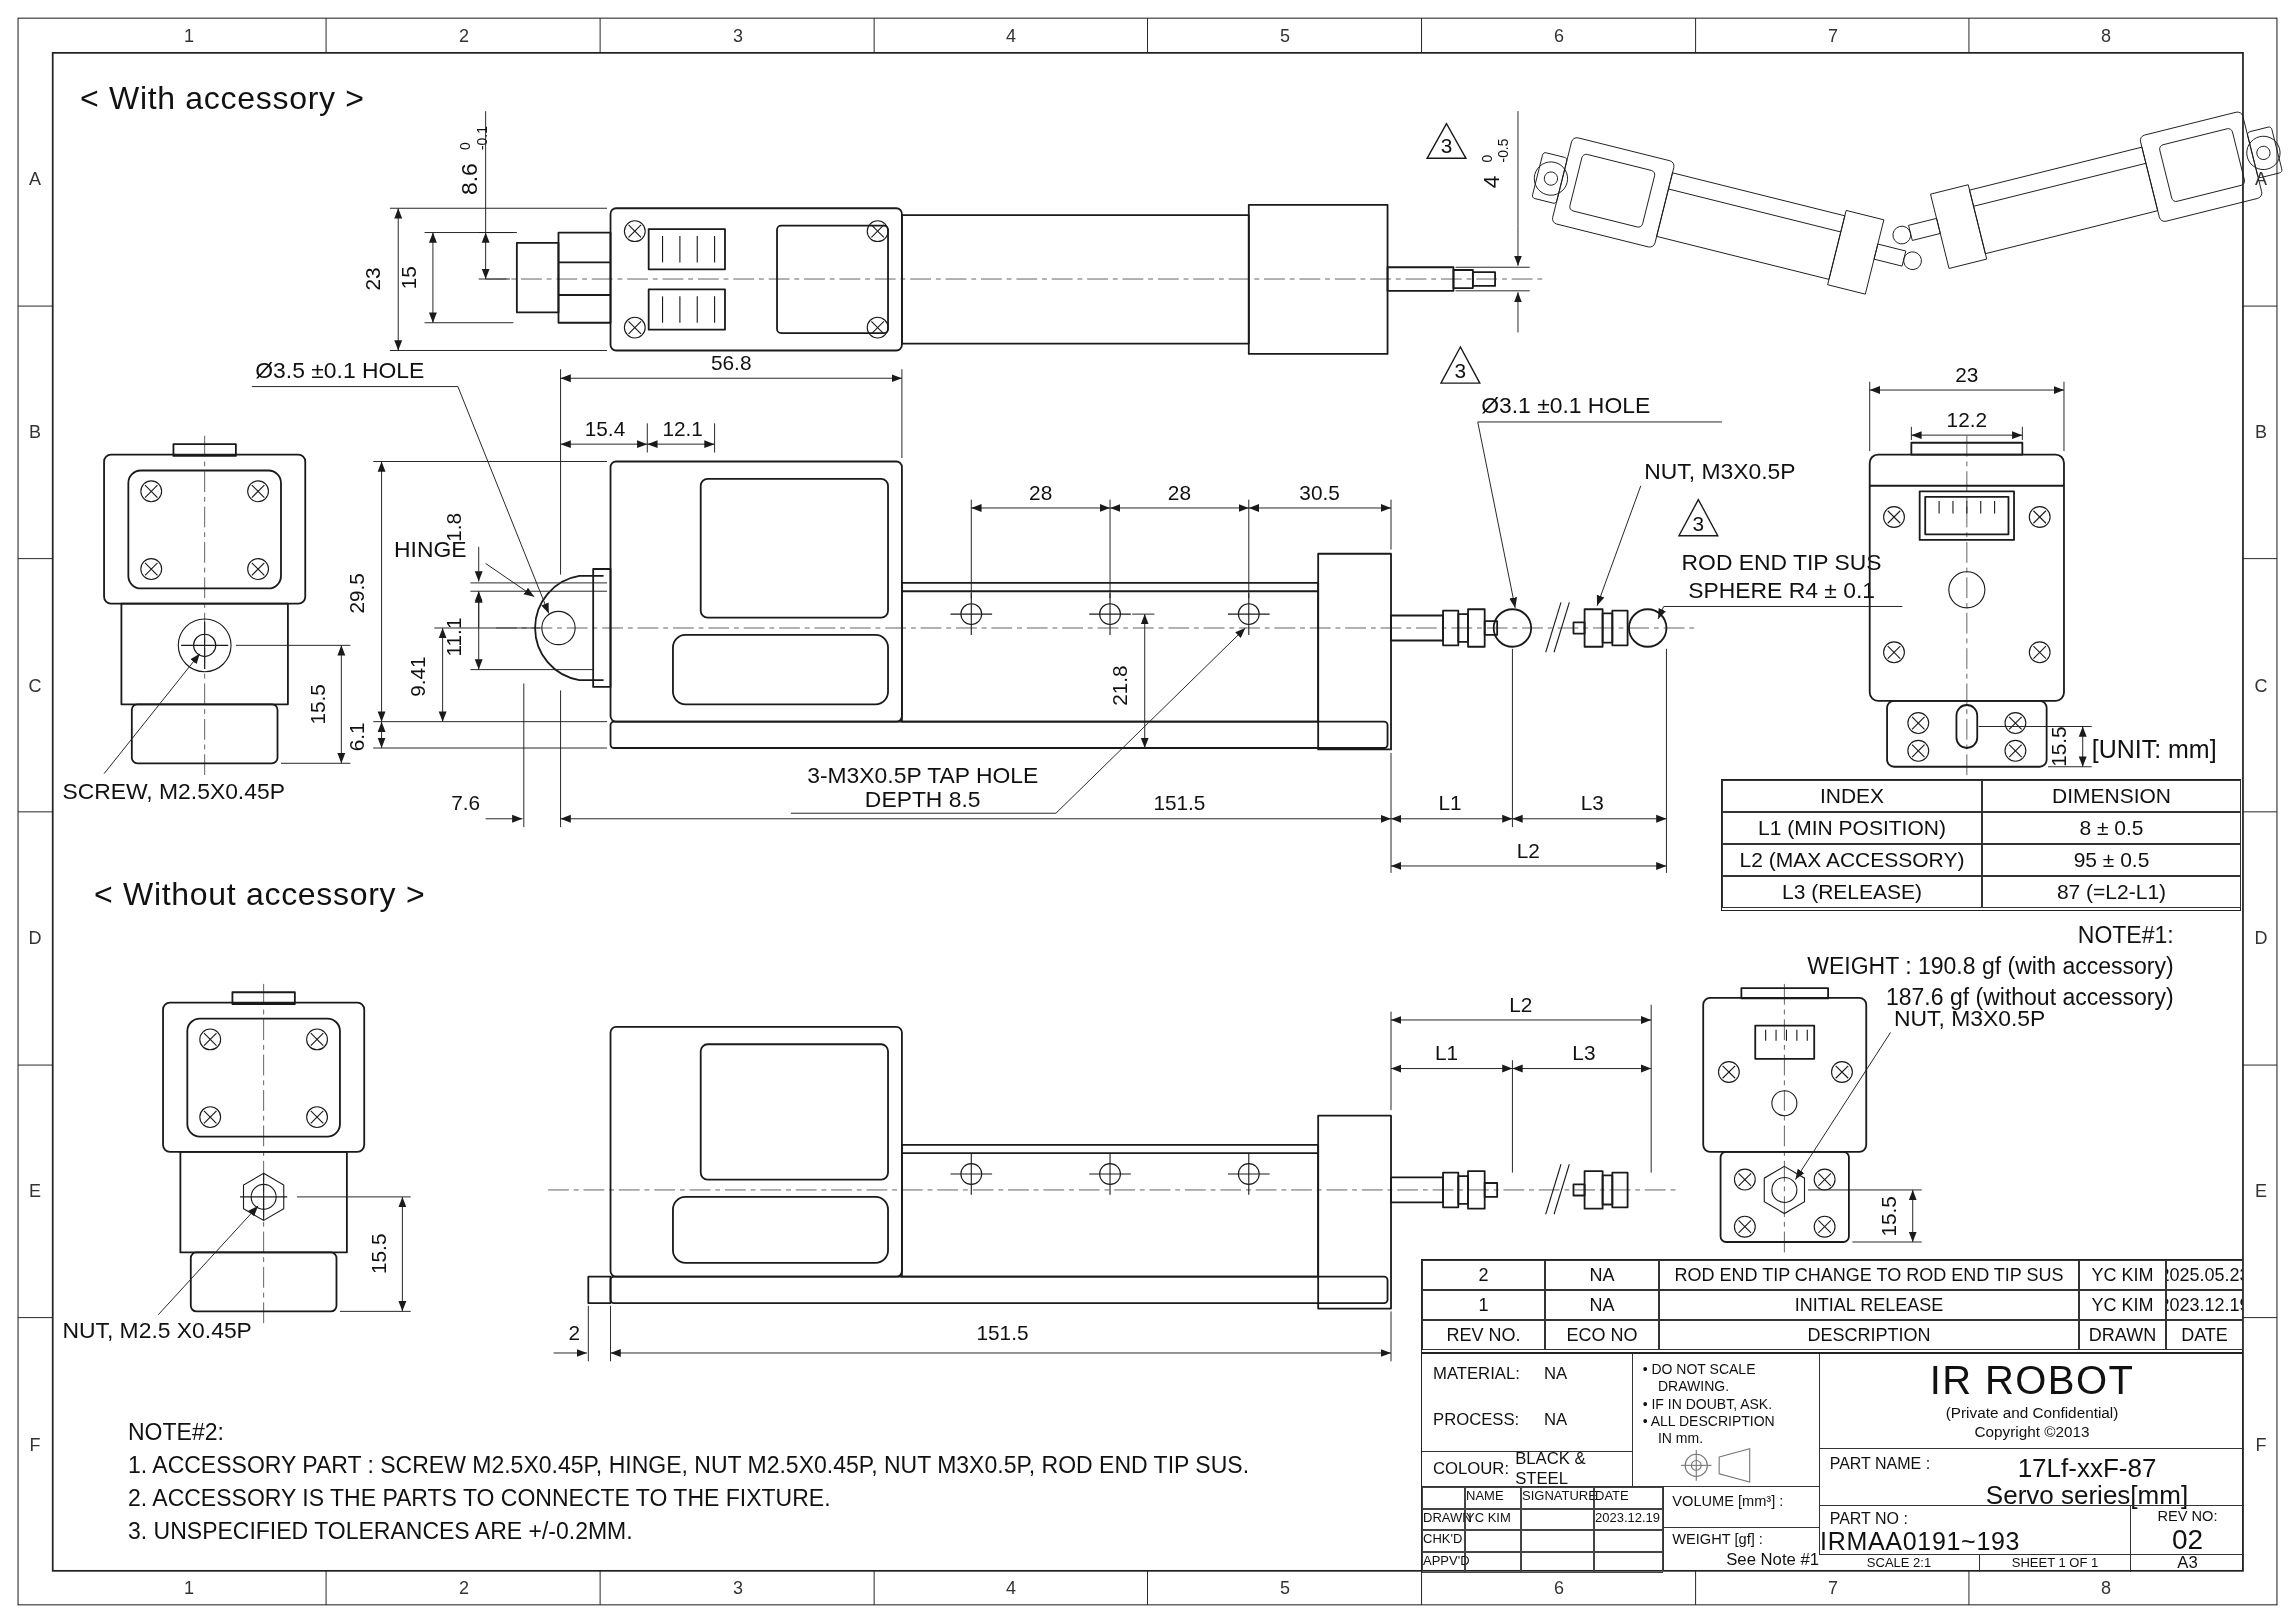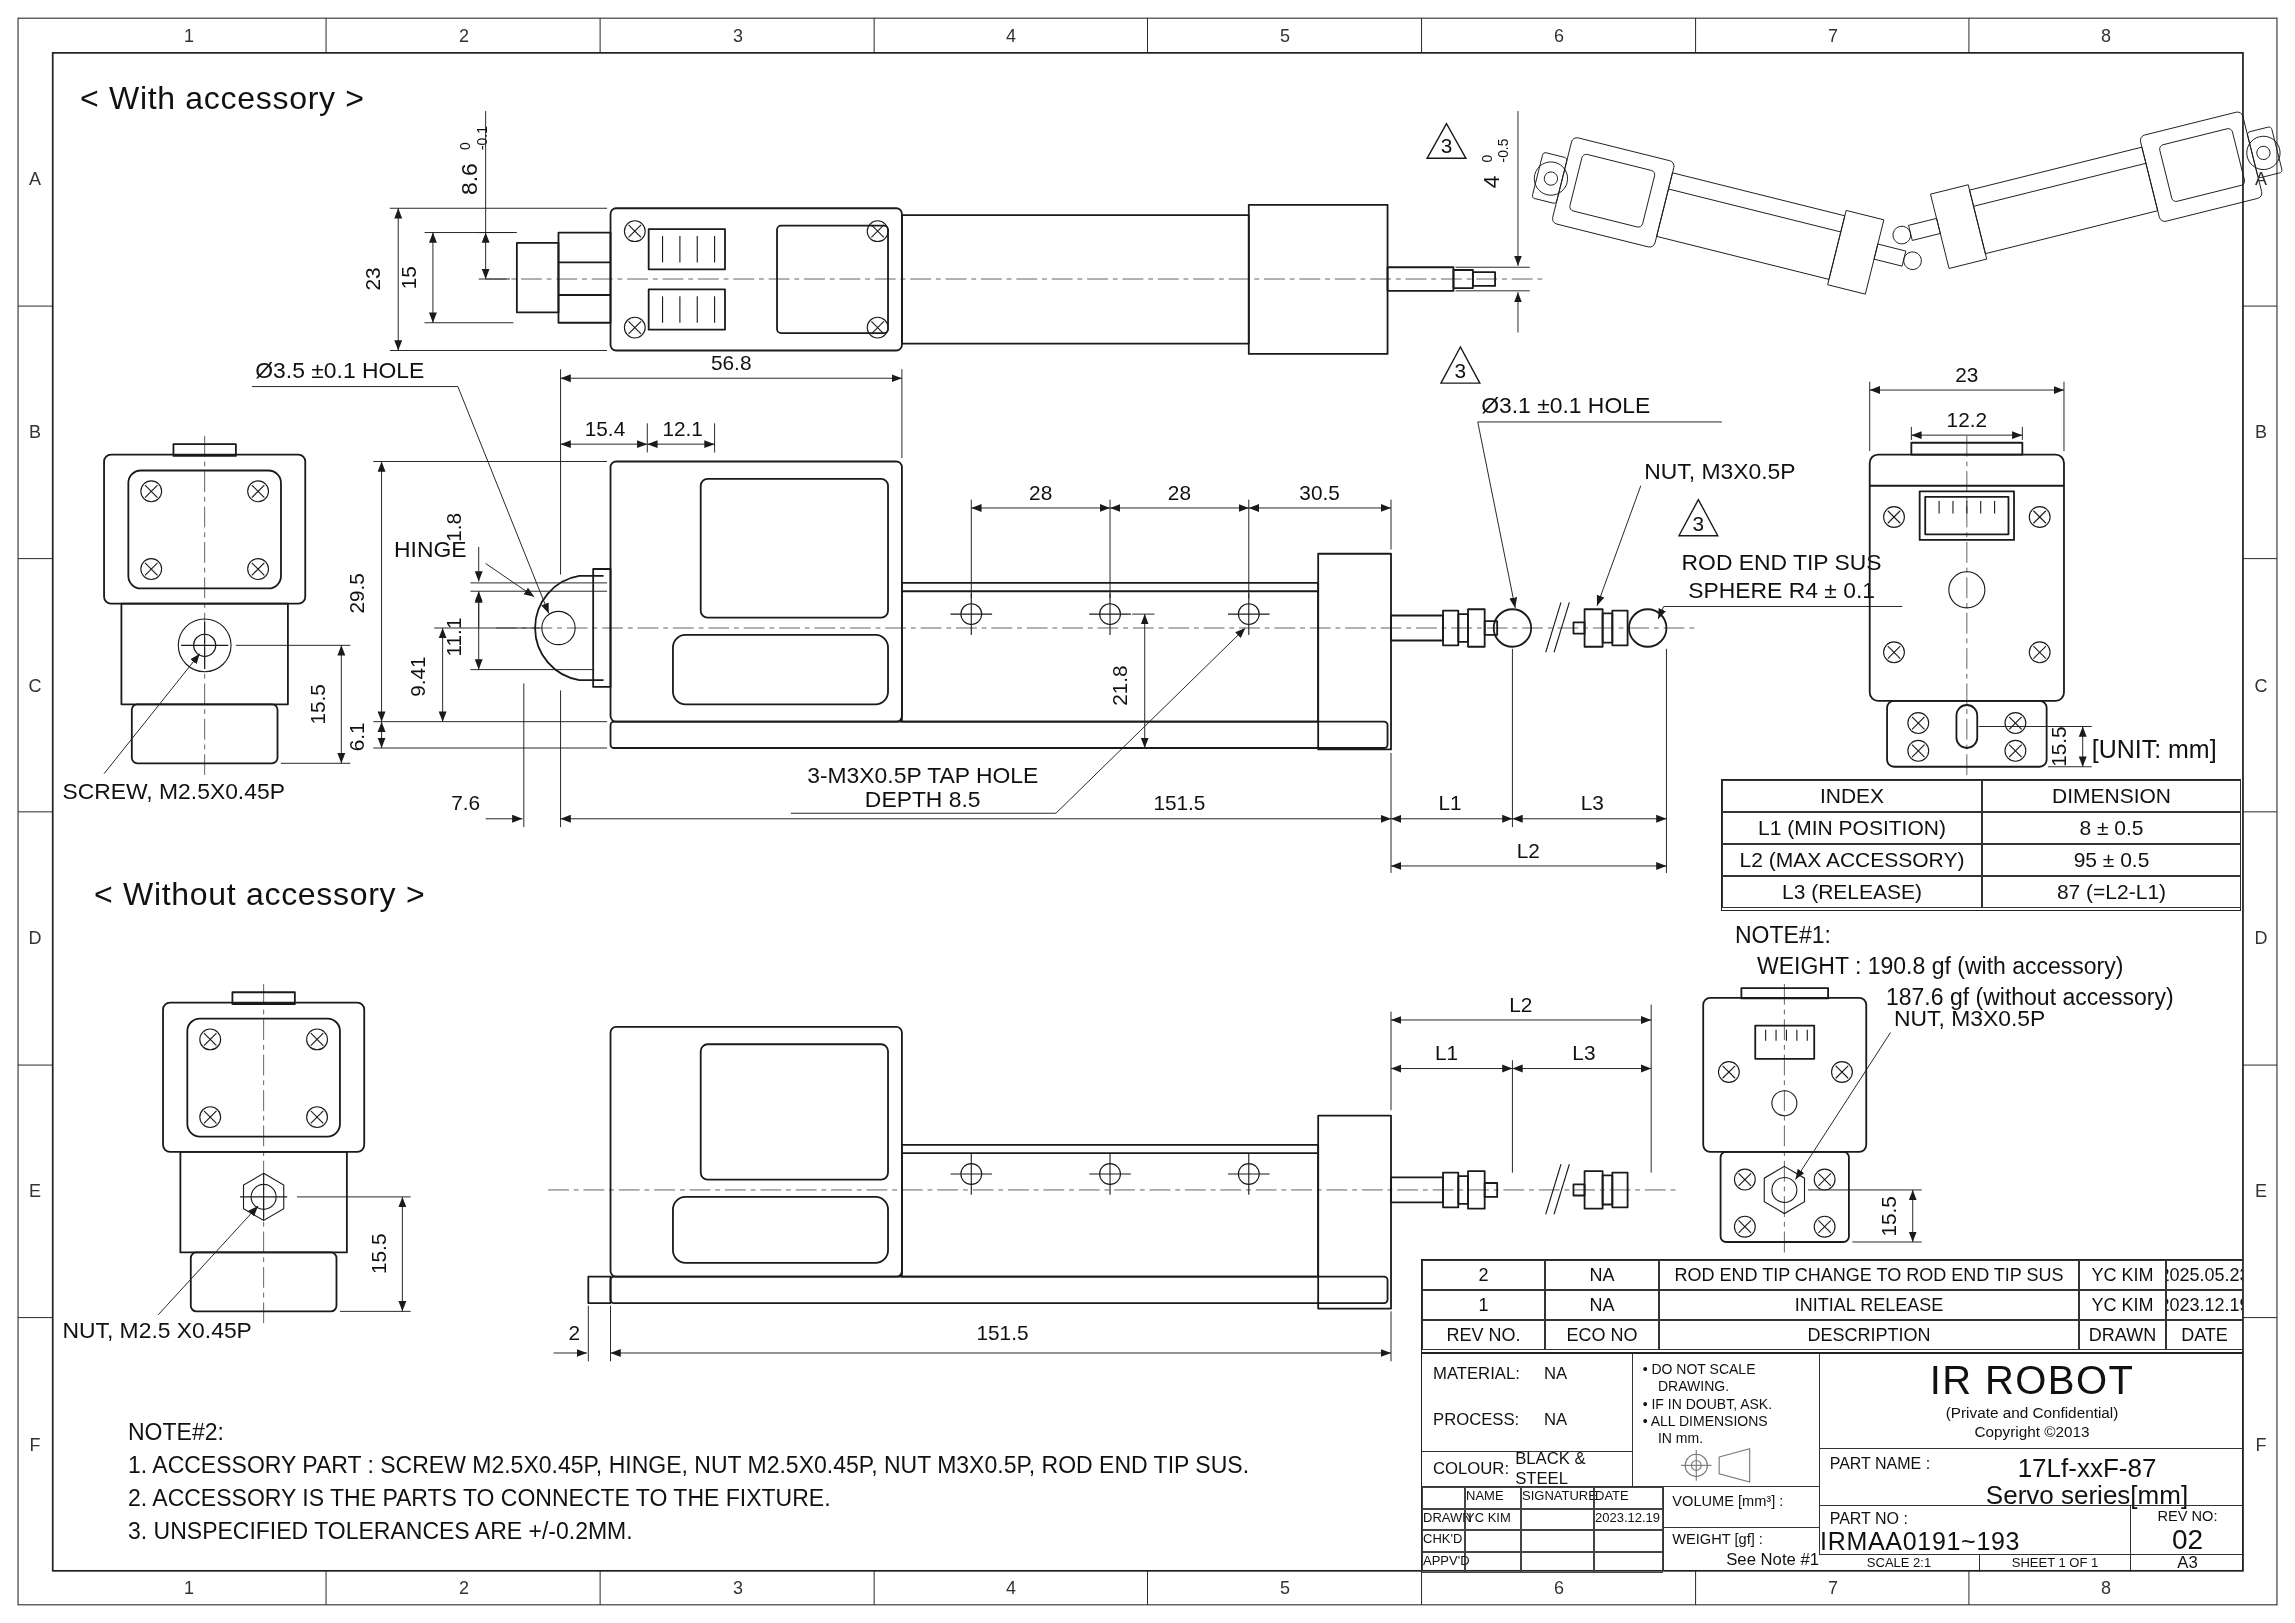--- a/index.html
+++ b/index.html
@@ -18,21 +18,21 @@
   .lt{font-size:33px;}
   .tol{font-size:20px;}
   .unit{font-size:36px;}
   .tri{stroke:#1a1a1a;stroke-width:2;fill:none;}
   .gray{stroke:#777;stroke-width:1.6;fill:none;}
 
   .abs{position:absolute;}
   .viewtitle{font-size:32px;letter-spacing:0.7px;white-space:nowrap;}
   .gridlab{position:absolute;font-size:18px;color:#333;transform:translate(-50%,-50%);}
 
-  .note1{font-size:23px;line-height:31px;white-space:nowrap;}
+  .note1{font-size:23px;line-height:31px;white-space:nowrap;text-align:right;}
   .note1 .ind1{padding-left:22px;}
   .note1 .ind2{padding-left:151px;}
   .note2{font-size:23px;line-height:33px;white-space:nowrap;}
 
   .tbl{position:absolute;display:grid;border:1.7px solid #222;box-sizing:border-box;background:#fff;}
   .tbl .c{border:0.7px solid #333;display:flex;align-items:center;justify-content:center;
           box-sizing:border-box;overflow:hidden;white-space:nowrap;}
   .index-table{left:1721px;top:779px;width:520px;height:132px;
                grid-template-columns:260px 259px;grid-auto-rows:32px;font-size:21px;}
   .rev-table{left:1421px;top:1259px;width:822px;height:94px;
@@ -612,21 +612,21 @@
         </div>
   </div>
   <div class="box tb-colour bt">
     <span class="lab">COLOUR:</span>
     <span>BLACK &amp; STEEL</span>
   </div>
   <div class="box tb-notes bl">
     <div>• DO NOT SCALE</div>
     <div class="w">DRAWING.</div>
     <div>• IF IN DOUBT, ASK.</div>
-    <div>• ALL DIMENSIONS</div>
+    <div>• ALL DESCRIPTION</div>
     <div class="w">IN mm.</div>
   </div>
   <div class="box tb-staff bt">
     <div class="c"></div>
     <div class="c">NAME</div>
     <div class="c">SIGNATURE</div>
     <div class="c">DATE</div>
     <div class="c">DRAWN</div>
     <div class="c">YC KIM</div>
     <div class="c"></div>

